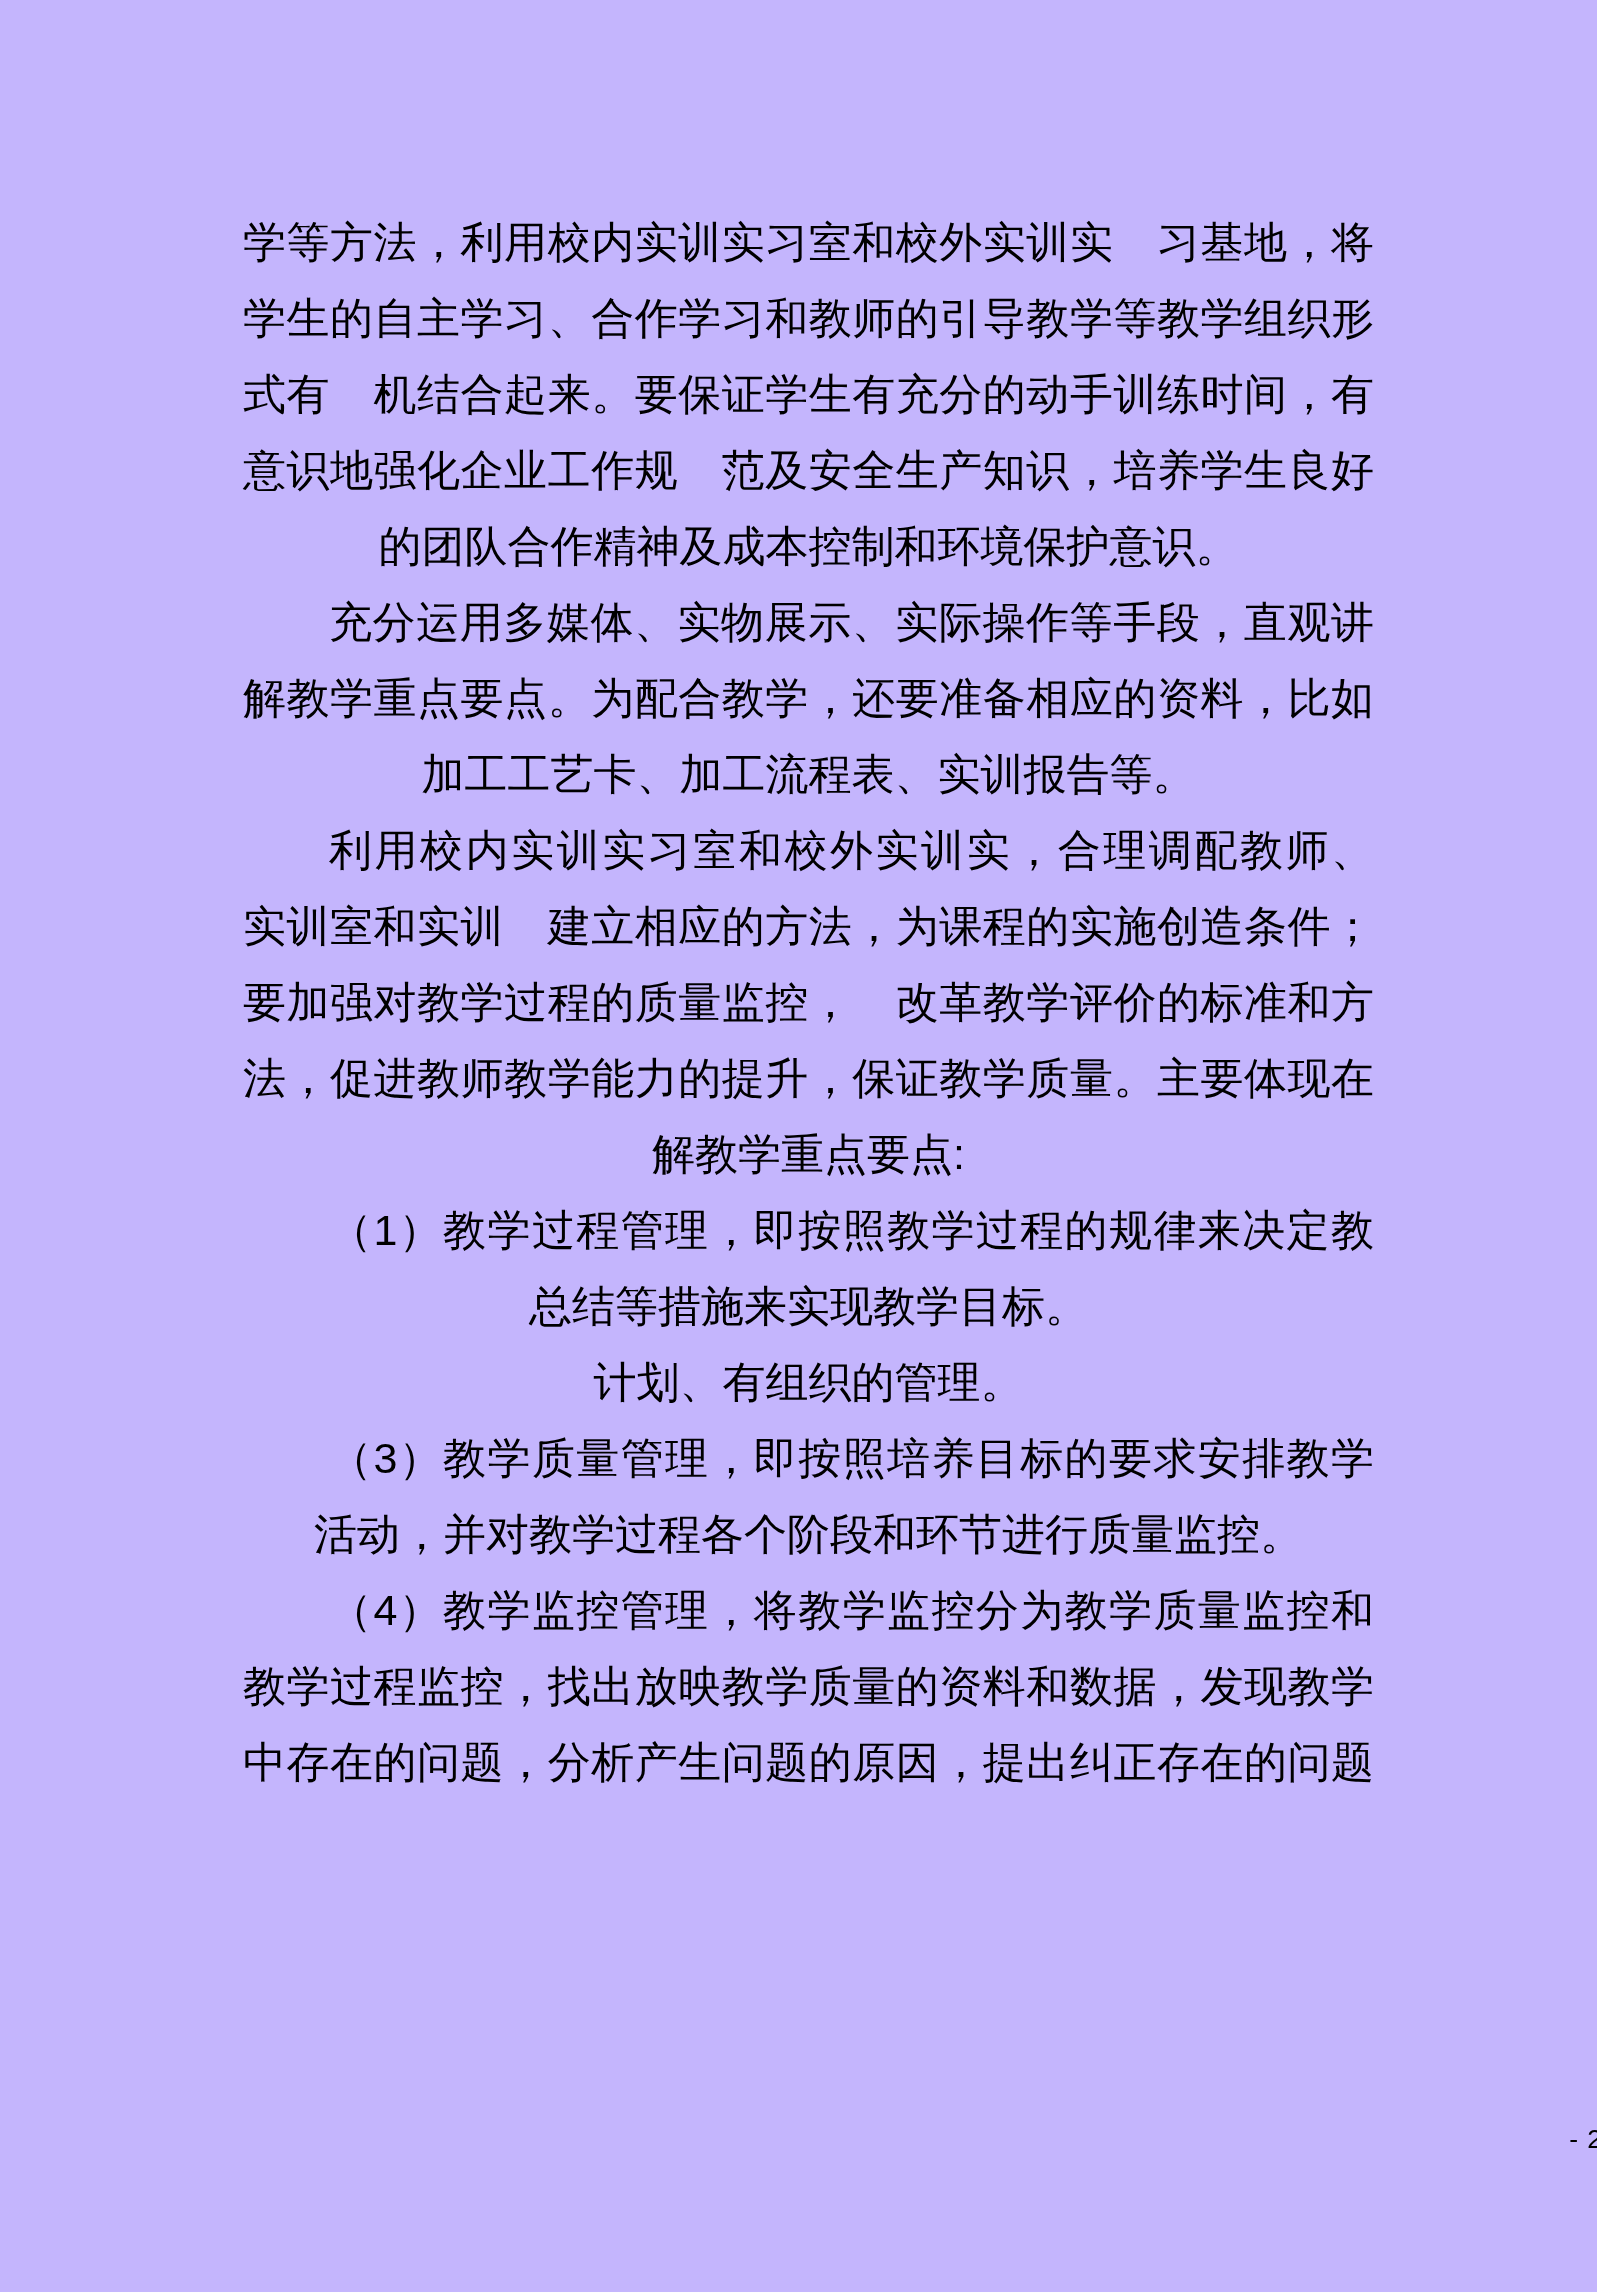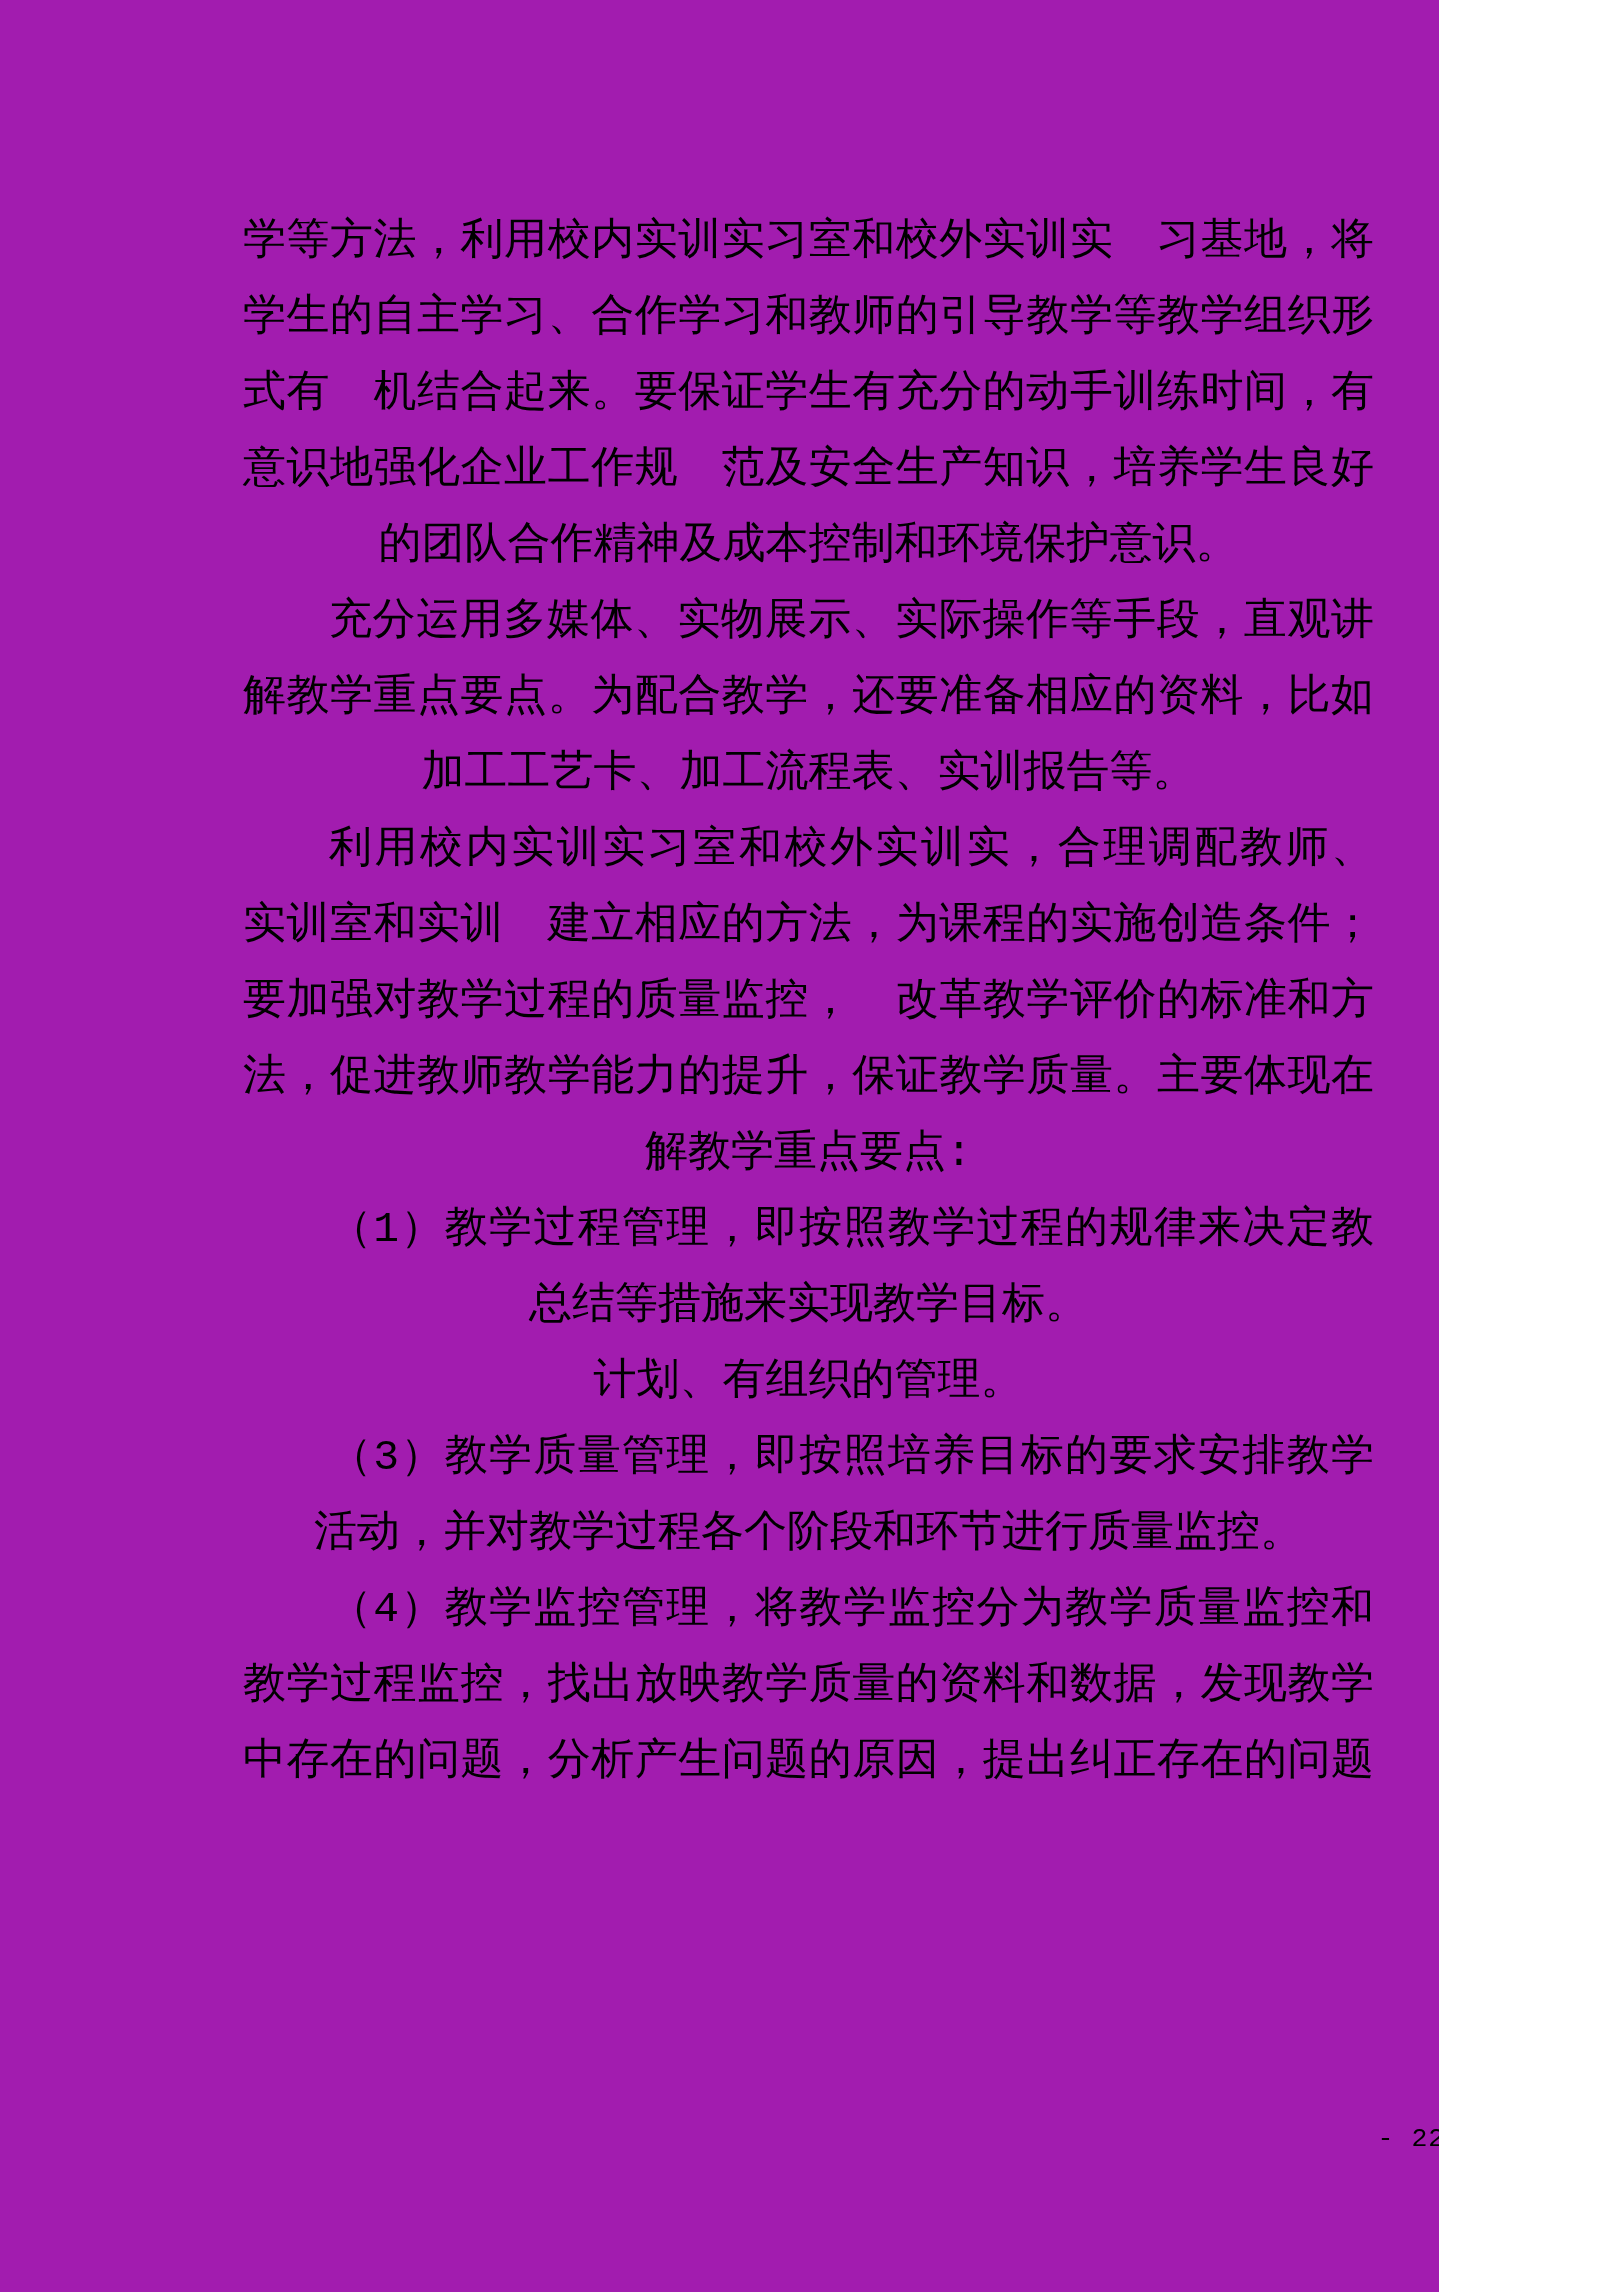--- a/index.html
+++ b/index.html
@@ -2,25 +2,25 @@
 <html><head>
 <meta charset="utf-8">
 <style>
   html, body {
     margin: 0;
     padding: 0;
     background: #ffffff;
   }
   .page {
     position: relative;
-    width: 1439px;
+    width: 1597px;
     height: 2293px;
-    background: #a21caf;
+    background: #c4b5fd;
     color: #000000;
-    font-family: Liberation Mono, monospace;
+    font-family: Liberation Sans, sans-serif;
     overflow: hidden;
   }
   .text-body {
     position: absolute;
     top: 204px;
     left: 243px;
     width: 1131px;
   }
   .line {
     height: 76px;

